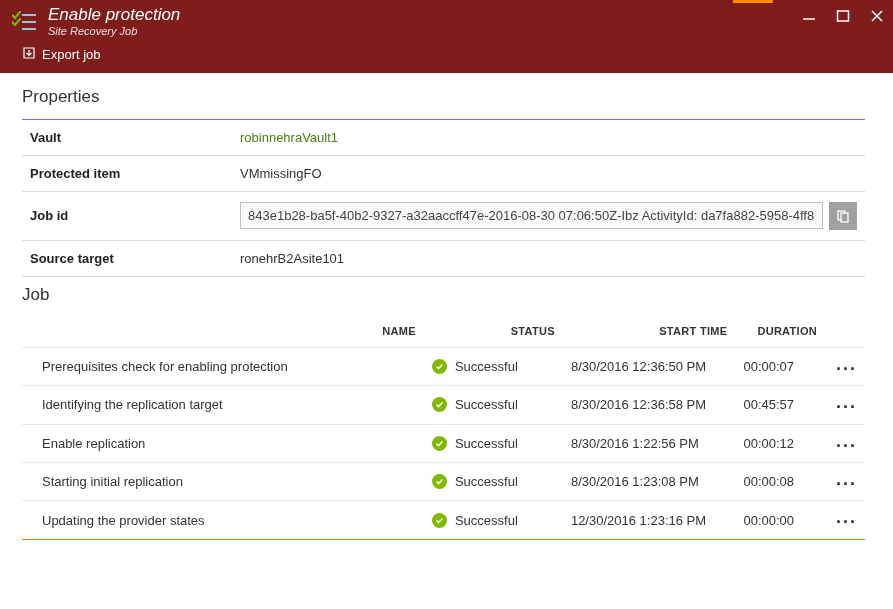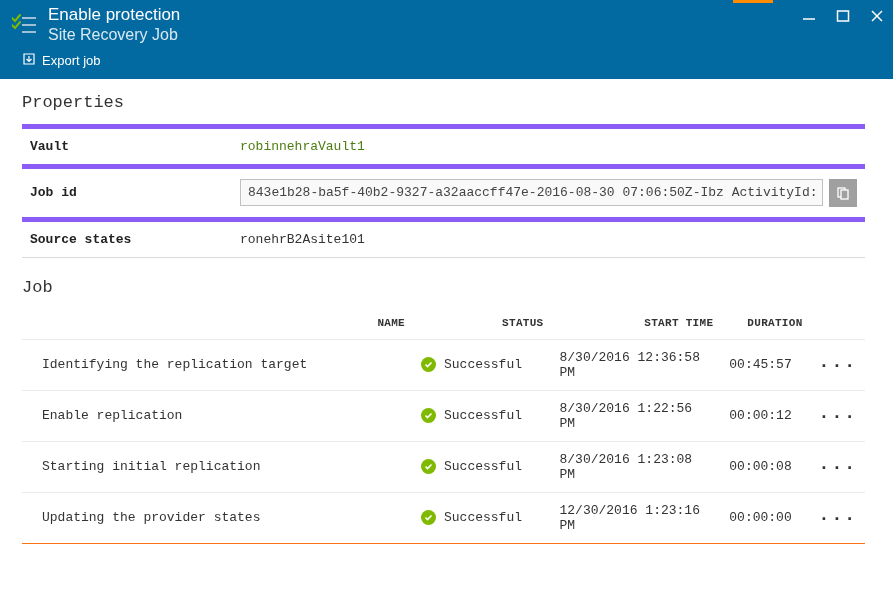--- a/index.html
+++ b/index.html
@@ -5,86 +5,86 @@
   * { box-sizing: border-box; margin: 0; padding: 0; }
   body {
     font-family: "Segoe UI", Arial, sans-serif;
     font-size: 13px;
     background: #fff;
     width: 893px;
     height: 609px;
     overflow: hidden;
   }
   .titlebar {
-    background: #0369a1;
+    background: #7f1d1d;
     color: #fff;
     display: flex;
     align-items: center;
     padding: 6px 10px 4px 10px;
     position: relative;
+    font-style: italic;
   }
   .titlebar .app-icon {
     width: 30px; height: 30px;
     display: flex; align-items: center; justify-content: center;
     margin-right: 8px;
   }
   .titlebar .titles .title {
     font-size: 17px;
     font-weight: 300;
     line-height: 1.1;
   }
   .titlebar .titles .subtitle {
-    font-size: 16px;
+    font-size: 11px;
     opacity: 0.85;
     line-height: 1.2;
   }
   .titlebar .sys-buttons {
     position: absolute;
     right: 8px; top: 8px;
     display: flex;
     gap: 18px;
     align-items: center;
   }
   .titlebar .sys-buttons .sys-btn {
     width: 16px; height: 16px;
     display: flex; align-items: center; justify-content: center;
     cursor: pointer;
   }
   .command-bar {
-    background: #0369a1;
+    background: #7f1d1d;
     color: #fff;
     display: flex;
     align-items: center;
     padding: 4px 10px 10px 22px;
     font-size: 13px;
   }
   .command-bar .cmd {
     display: flex;
     align-items: center;
     gap: 6px;
     cursor: pointer;
   }
   .content {
     padding: 14px 28px 17px 22px;
-    font-family: Liberation Mono, monospace;
   }
   .section-title {
     font-size: 17px;
     color: #333;
     margin-bottom: 12px;
     font-weight: 400;
   }
   .props-table {
     width: 100%;
     border-collapse: collapse;
   }
   .props-table td, .props-table th {
     text-align: left;
     padding: 10px 8px;
-    border-top: 5px solid #8b5cf6;
+    border-top: 1px solid #8b5cf6;
     border-bottom: 1px solid #d9d9d9;
     vertical-align: middle;
   }
   .props-table .plabel {
     width: 210px;
     font-weight: 600;
     color: #222;
   }
   .props-table .pvalue {
     color: #333;
@@ -107,21 +107,21 @@
     background: #f9f9f9;
     color: #444;
   }
   .copy-btn {
     width: 28px; height: 28px;
     background: #a0a0a0;
     display: flex; align-items: center; justify-content: center;
     cursor: pointer;
   }
   .job-section {
-    margin-top: 20px;
+    margin-top: 8px;
   }
   .job-table {
     width: 100%;
     border-collapse: collapse;
     margin-top: 8px;
   }
   .job-table thead th {
     text-align: right;
     font-size: 11px;
     letter-spacing: 0.3px;
@@ -227,54 +227,74 @@
 
 <div class="content">
   <div class="section-title">Properties</div>
   <table class="props-table">
     <tbody>
         <tr>
       <td class="plabel">Vault</td>
       <td class="pvalue link">robinnehraVault1</td>
     </tr>
     <tr>
+      <td class="plabel">Protected item</td>
+      <td class="pvalue">VMmissingFO</td>
+    </tr>
+    <tr>
       <td class="plabel">Job id</td>
       <td class="pvalue">
         <div class="jobid-cell">
           <input class="jobid-input" type="text" readonly="" value="843e1b28-ba5f-40b2-9327-a32aaccff47e-2016-08-30 07:06:50Z-Ibz ActivityId: da7fa882-5958-4ff8-a3e" style="">
           <div class="copy-btn">
             <svg width="14" height="14" viewBox="0 0 14 14">
               <rect x="2" y="2" width="7" height="9" fill="none" stroke="#fff" stroke-width="1.3"></rect>
               <rect x="5" y="4" width="7" height="9" fill="#a0a0a0" stroke="#fff" stroke-width="1.3"></rect>
             </svg>
           </div>
         </div>
       </td>
     </tr>
     <tr>
-      <td class="plabel">Source states</td>
+      <td class="plabel">Source target</td>
       <td class="pvalue">ronehrB2Asite101</td>
     </tr>
   </tbody>
     </table>
 
   <div class="job-section">
     <div class="section-title">Job</div>
     <table class="job-table">
       <thead>
         <tr>
           <th class="col-name">NAME</th>
           <th class="col-status">STATUS</th>
           <th class="col-start">START TIME</th>
           <th class="col-dur">DURATION</th>
           <th class="col-actions"></th>
         </tr>
       </thead>
       <tbody id="job-rows">
           <tr>
+            <td class="col-name">Prerequisites check for enabling protection</td>
+            <td class="col-status">
+              <div class="status-cell">
+                <span class="status-dot">
+                  <svg width="9" height="9" viewBox="0 0 9 9">
+                    <polyline points="1.5,4.5 3.5,6.5 7.5,2.5" fill="none" stroke="#fff" stroke-width="1.6"></polyline>
+                  </svg>
+                </span>
+                <span>Successful</span>
+              </div>
+            </td>
+            <td class="col-start">8/30/2016 12:36:50 PM</td>
+            <td class="col-dur">00:00:07</td>
+            <td class="col-actions"><span class="ellipsis-btn">...</span></td>
+          </tr>
+          <tr>
             <td class="col-name">Identifying the replication target</td>
             <td class="col-status">
               <div class="status-cell">
                 <span class="status-dot">
                   <svg width="9" height="9" viewBox="0 0 9 9">
                     <polyline points="1.5,4.5 3.5,6.5 7.5,2.5" fill="none" stroke="#fff" stroke-width="1.6"></polyline>
                   </svg>
                 </span>
                 <span>Successful</span>
               </div>

